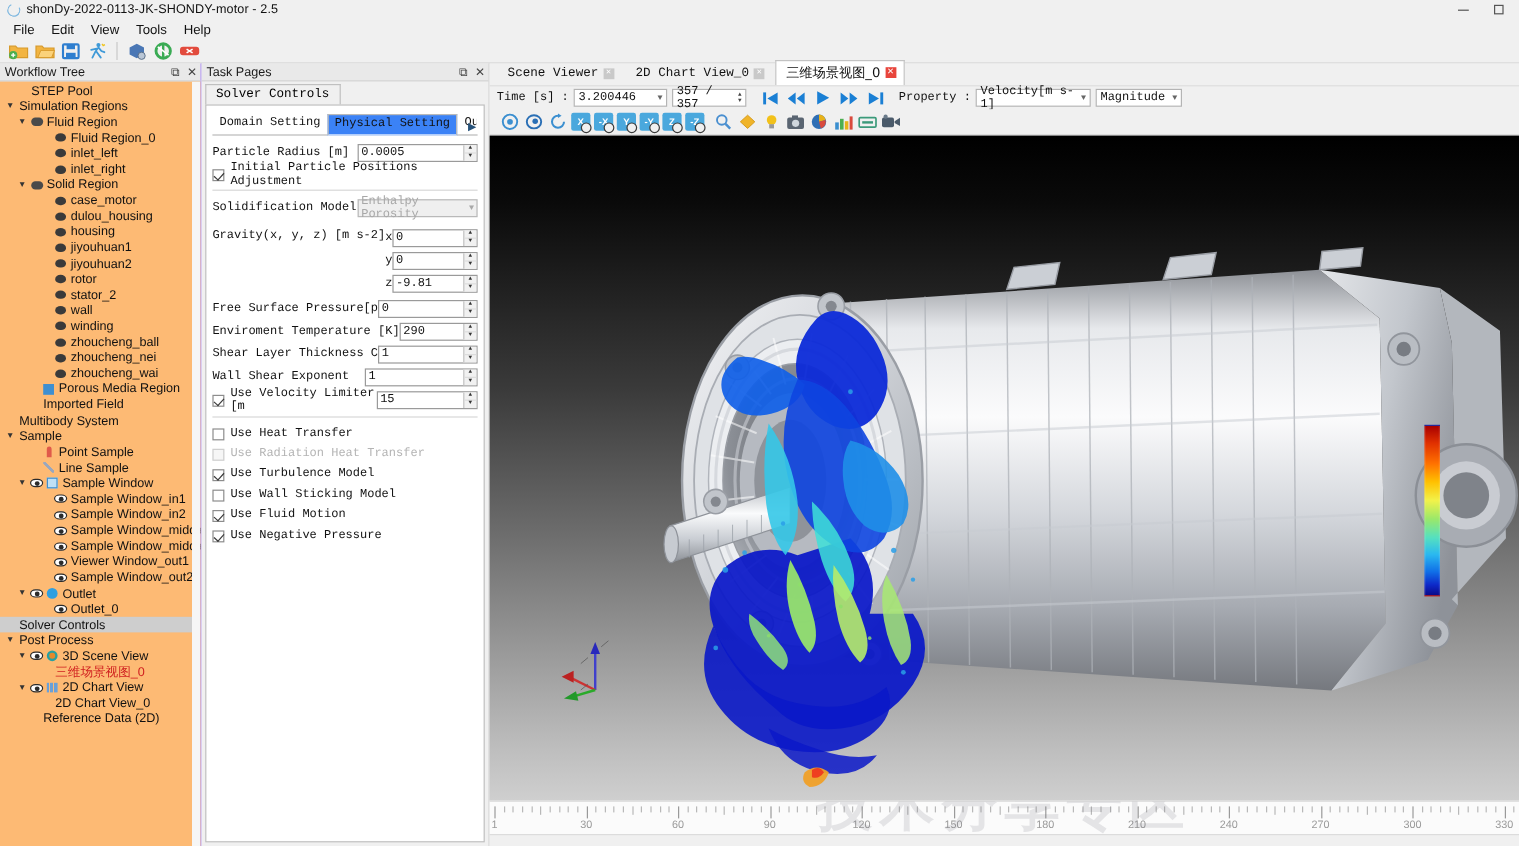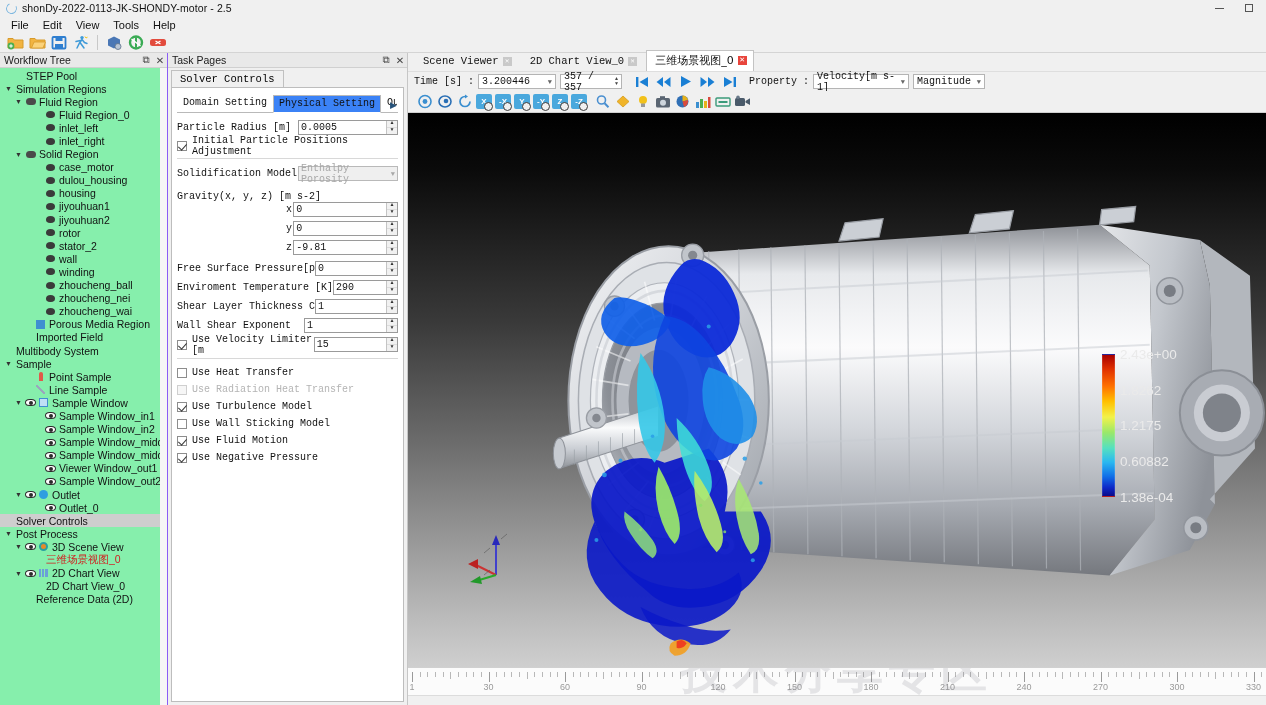--- a/index.html
+++ b/index.html
@@ -55,21 +55,21 @@
   .dock-head {
     height: 15px; display: flex; align-items: center;
     background: #e9e9e9; border-bottom: 1px solid #d0d0d0;
     padding-left: 4px; font-size: 10.5px; color: #1a1a1a;
   }
   .dock-head .dh-title { flex: 1 1 auto; }
   .dock-head .dh-btn { width: 14px; text-align: center; color: #444; font-size: 10px; }
 
   
   .wf-panel { width: 168px; border-right: 1px solid #8b5cf6; }
-  .wf-body { flex: 1 1 auto; background: #86efac; overflow: hidden; position: relative; padding-top: 1px; }
+  .wf-body { flex: 1 1 auto; background: #fdba74; overflow: hidden; position: relative; padding-top: 1px; }
   .tree-row {
     display: flex; align-items: center; height: 13.1px;
     font-size: 10.5px; color: #111; white-space: nowrap;
   }
   .tree-row.sel { background: #cecece; }
   .tree-row .twisty {
     width: 11px; flex: 0 0 11px; text-align: center; color: #333; font-size: 7px; line-height: 1;
   }
   .tree-row .ico { width: 13px; flex: 0 0 13px; display: flex; align-items: center; justify-content: center; }
   .tree-row .lbl { padding-left: 2px; }
@@ -697,21 +697,21 @@
             <div class="frow">
               <span class="flbl">Solidification Model</span>
               <div class="combo" style="width:100px; margin-left:auto;">
                 <span class="cb-txt">Enthalpy Porosity</span>
                 <span class="cb-arrow">▼</span>
               </div>
             </div>
 
             <div style="height:6px;"></div>
 
-            <div class="frow" style="height:auto; align-items:flex-start; margin-bottom:2px;flex-direction:column;">
+            <div class="frow" style="height:auto; align-items:flex-start; margin-bottom:2px;">
               <span class="flbl">Gravity(x, y, z) [m s-2]</span>
               <div class="grav-rows" style="margin-left:auto; width:112px;">
                 <div class="grav-line">
                   <span class="axis">x</span>
                   <div class="spin" style="flex:1 1 auto;">
                     <input value="0" style="">
                     <div class="arrows">
                         <span>▲</span>
                         <span>▼</span>
                       </div>
@@ -1175,27 +1175,20 @@
             <g stroke="#555" stroke-width=".8" fill="none" opacity=".75">
               <path d="M37 10 L43 5"></path>
                 <path d="M20 24 L26 19"></path>
                 <path d="M20 46 L26 41"></path>
             </g>
           </svg>
         </div>
 
         <div class="legend">
           <div class="legend-bar"></div>
-          <div class="legend-labels" id="legend-labels">
-              <span style="top: 0%;">2.43e+00</span>
-              <span style="top: 25%;">1.8262</span>
-              <span style="top: 50%;">1.2175</span>
-              <span style="top: 75%;">0.60882</span>
-              <span style="top: 100%;">1.38e-04</span>
-            </div>
         </div>
       </div>
 
       <div class="ruler">
         <div id="ruler-ticks">
             <div class="tick major" style="left: 4px;"></div>
             <div class="tlabel" style="left: 4px;">1</div>
             <div class="tick" style="left: 11.65px; height: 5px;"></div>
             <div class="tick" style="left: 19.3px; height: 5px;"></div>
             <div class="tick" style="left: 26.95px; height: 5px;"></div>

